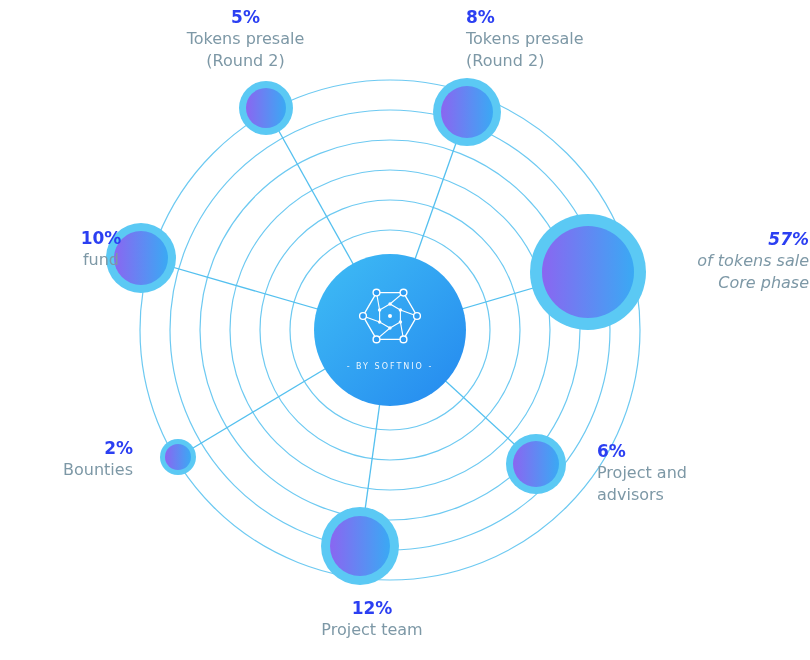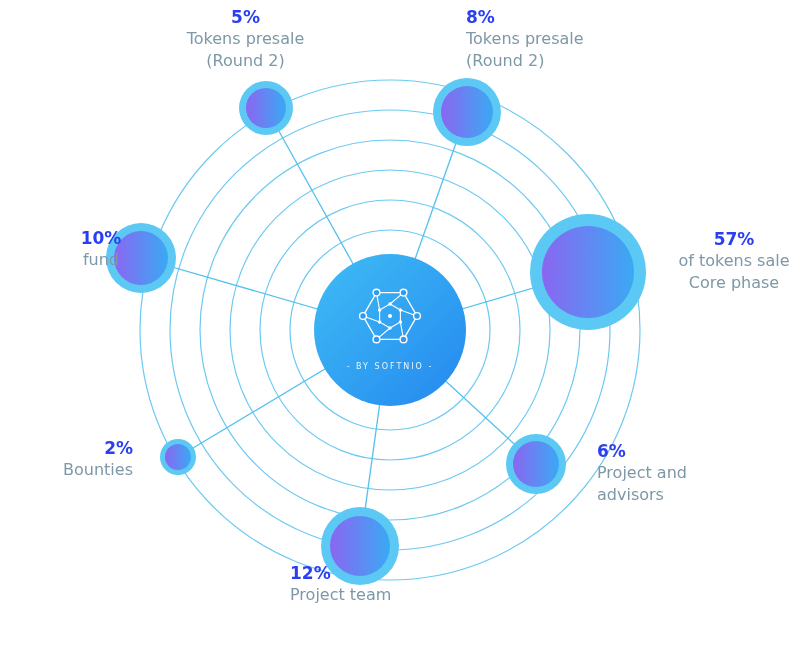--- a/index.html
+++ b/index.html
@@ -26,24 +26,24 @@
   }
   .lbl .pct{
     display:block;
     font-size:17px;
     font-weight:bold;
     color:var(--pct);
   }
   #lbl-presale1{left:163px;top:6px;width:165px;text-align:center;}
   #lbl-presale2{left:466px;top:6px;width:180px;text-align:left;}
   #lbl-bonus{left:46px;top:227px;width:110px;text-align:center;}
-  #lbl-core{left:659px;top:228px;width:150px;text-align:center;}
+  #lbl-core{left:659px;top:228px;width:150px;text-align:right;font-style:italic;}
   #lbl-bounties{left:30px;top:437px;width:103px;text-align:right;}
   #lbl-partners{left:597px;top:440px;width:140px;text-align:left;}
-  #lbl-team{left:290px;top:562px;width:164px;}
+  #lbl-team{left:290px;top:597px;width:164px;text-align:center;}
   .brand-text{
     font-size:8px;
     letter-spacing:2px;
     fill:rgba(255,255,255,0.9);
     font-family:"DejaVu Sans","Liberation Sans",sans-serif;
   }
 </style>
 </head>
 <body>
 

